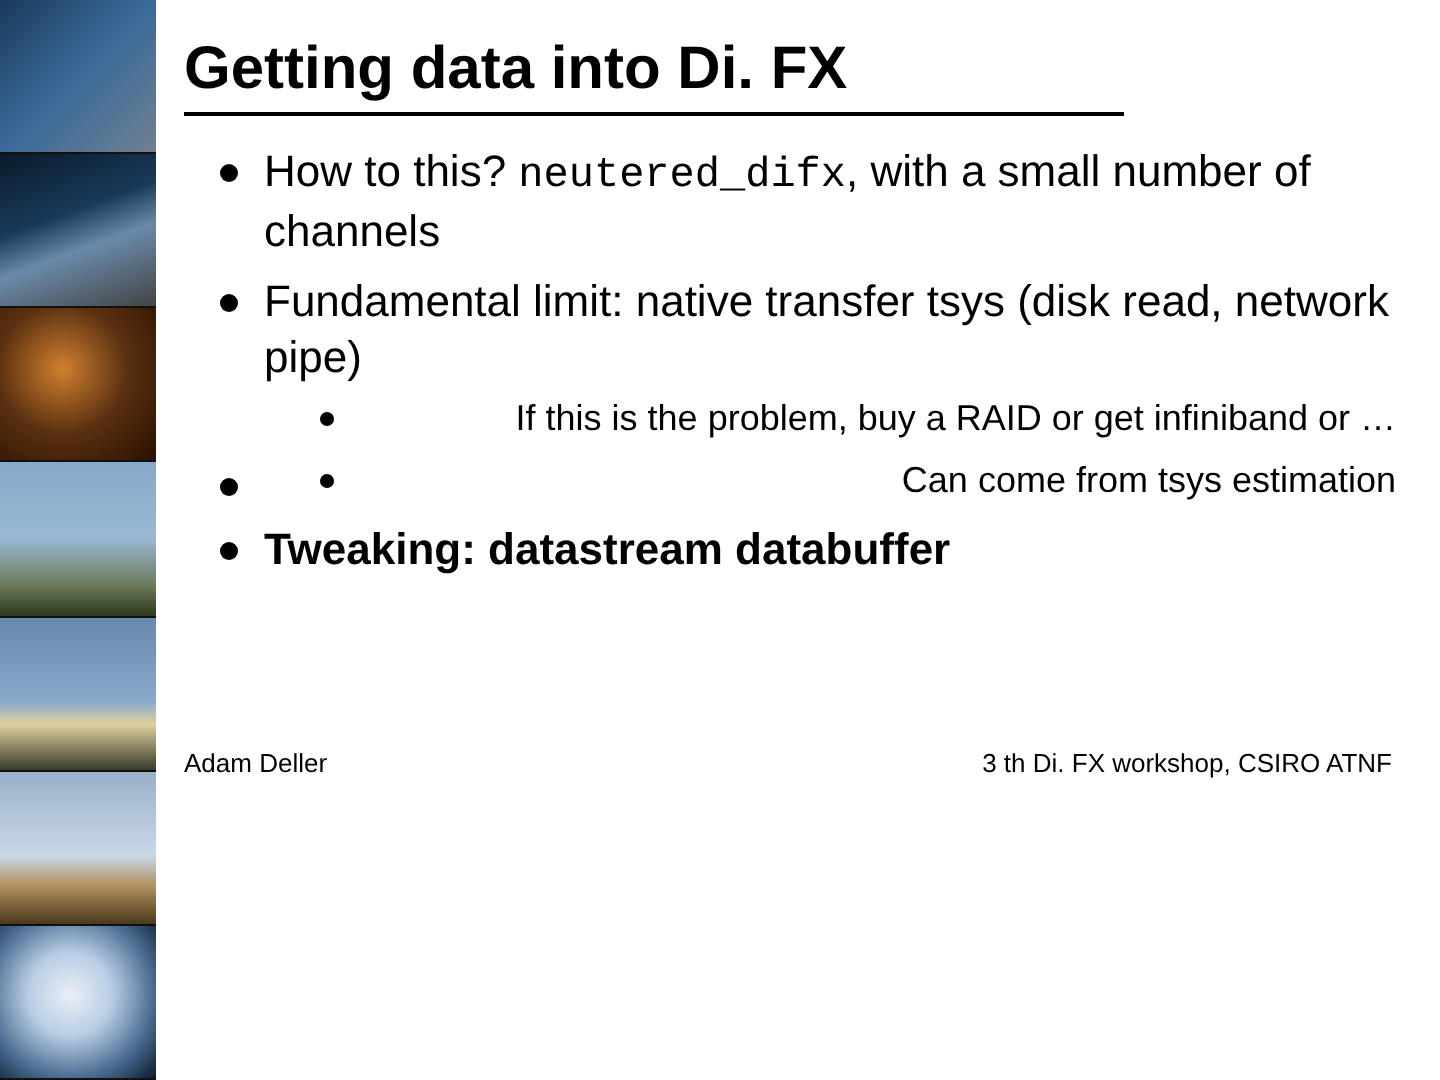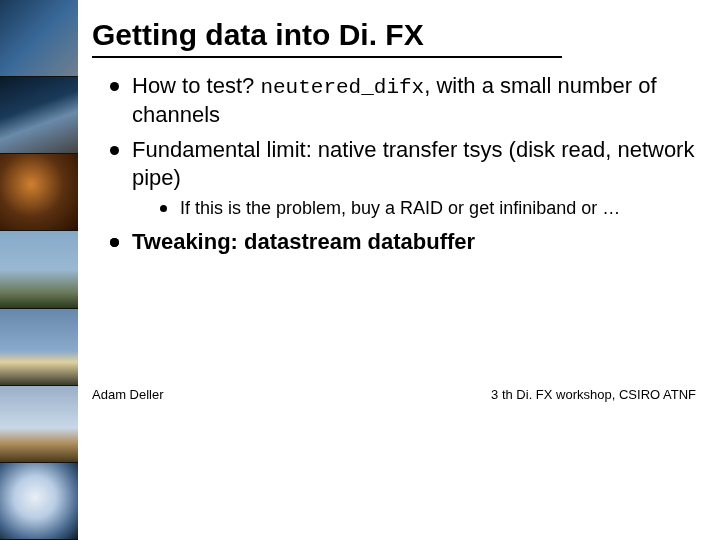--- a/index.html
+++ b/index.html
@@ -91,38 +91,39 @@
     margin: 6px 0 4px 0;
     padding: 0 0 0 28px;
   }
   ul.level2 > li {
     position: relative;
     padding-left: 20px;
     font-size: 18px;
     line-height: 1.3;
     color: #000;
     margin-bottom: 4px;
+    text-align: right;
   }
   ul.level2 > li::before {
     content: "";
     position: absolute;
     left: 0;
     top: 8px;
     width: 7px;
     height: 7px;
     background: #000;
     border-radius: 50%;
   }
   .code { font-family: "Courier New", monospace; font-size: 21px; margin-top: 44px; }
   .bold { font-weight: bold; margin-top: 13px; }
   .footer {
     position: absolute;
     left: 92px;
     right: 24px;
-    bottom: 10px;
+    bottom: 23px;
     display: flex;
     justify-content: space-between;
     font-size: 13px;
     color: #000;
   }
 </style>
 </head>
 <body>
 
 <div class="slide">
@@ -137,33 +138,38 @@
     <div class="thumb t6"></div>
   </div>
 
   <div class="content">
     <div class="title">Getting data into Di. FX</div>
     <div class="underline"></div>
 
     <ul class="level1">
 
       <li>
-        <span>How to test? </span><span class="code">neutered_difx</span><span>, with a small number of channels</span>
+        <span>How to this? </span><span class="code">neutered_difx</span><span>, with a small number of channels</span>
       </li>
 
       <li>
         <span>Fundamental limit: native transfer tsys (disk read, network pipe)</span>
         <ul class="level2">
           <li>
             <span>If this is the problem, buy a RAID or get infiniband or …</span>
           </li>
         </ul>
       </li>
 
       <li>
+        <ul class="level2">
+          <li>
+            <span>Can come from tsys estimation</span>
+          </li>
+        </ul>
       </li>
 
       <li>
         <span class="bold">Tweaking: datastream databuffer</span>
       </li>
 
     </ul>
   </div>
 
   <div class="footer">

